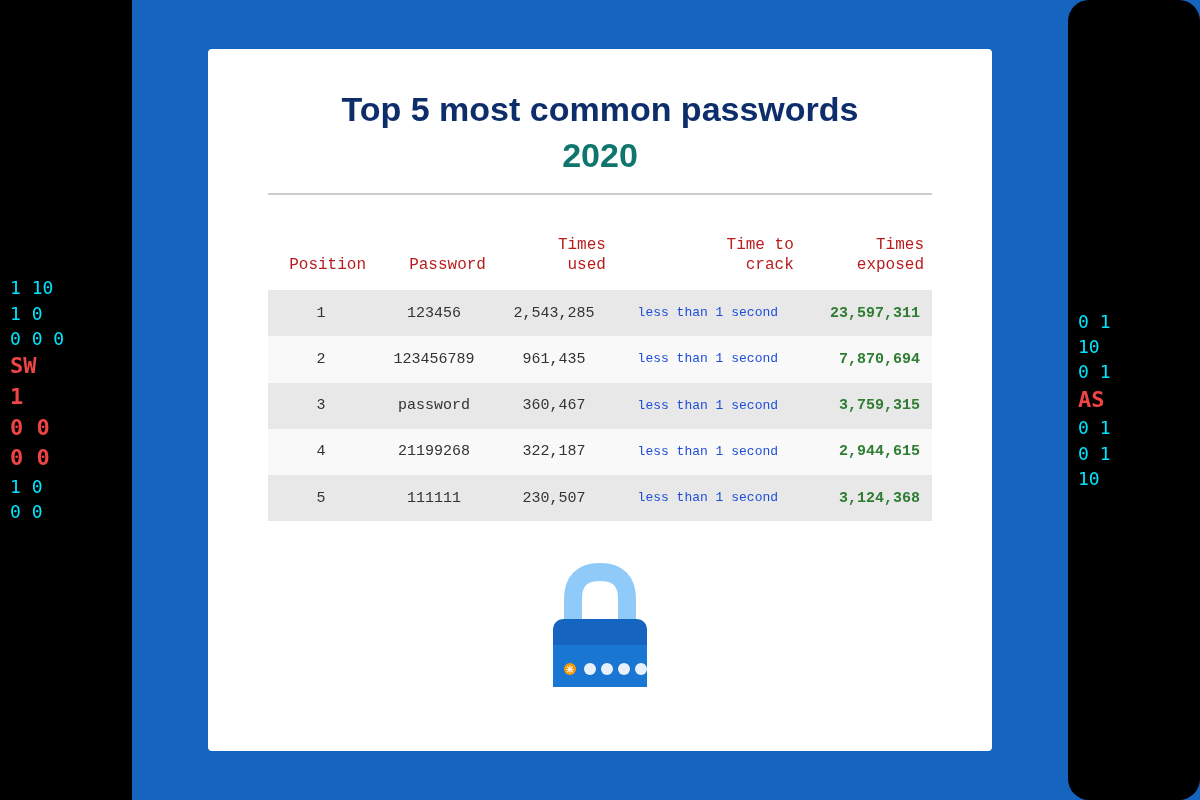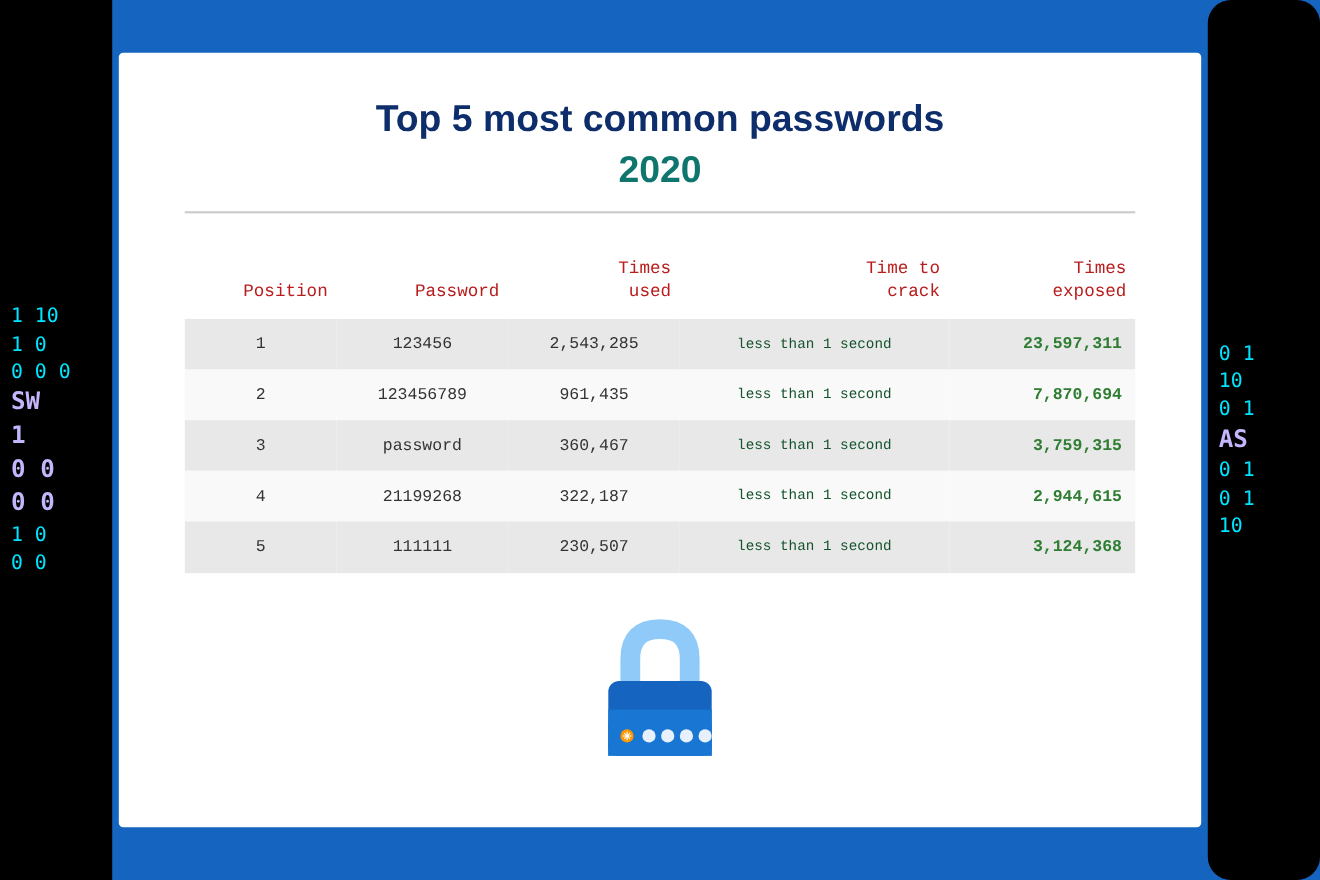--- a/index.html
+++ b/index.html
@@ -10,21 +10,21 @@
       overflow: hidden;
       font-family: Georgia, serif;
       background: #1565c0;
       display: flex;
       align-items: center;
       justify-content: center;
       position: relative;
     }
 
     .side-panel {
-      width: 102px;
+      width: 132px;
       height: 800px;
       background: #000;
       position: absolute;
       top: 0;
       overflow: hidden;
       display: flex;
       flex-direction: column;
       justify-content: center;
     }
     .side-panel.left { left: 0; }
@@ -33,27 +33,27 @@
     .binary-text {
       font-family: monospace;
       font-size: 18px;
       line-height: 1.4;
       color: #00e5ff;
       padding: 10px;
       word-break: break-all;
       user-select: none;
     }
     .binary-red {
-      color: #c4b5fd;
+      color: #ef4444;
       font-size: 22px;
       font-weight: bold;
     }
 
     .main-card {
-      width: 984px;
+      width: 784px;
       background: #fff;
       border-radius: 4px;
       padding: 40px 60px 50px;
       position: relative;
       z-index: 1;
     }
 
     .card-title {
       text-align: center;
       color: #0d2d6b;
@@ -105,21 +105,21 @@
     tbody td {
       padding: 14px 12px;
       text-align: center;
       font-size: 15px;
       color: #333;
       vertical-align: middle;
     }
 
     tbody td.time-to-crack {
       font-size: 13px;
-      color: #14532d;
+      color: #1d4ed8;
       line-height: 1.4;
       margin-top: 16px;
     }
 
     tbody td.times-exposed {
       color: #2e7d32;
       font-weight: bold;
       font-size: 15px;
       text-align: right;
     }

